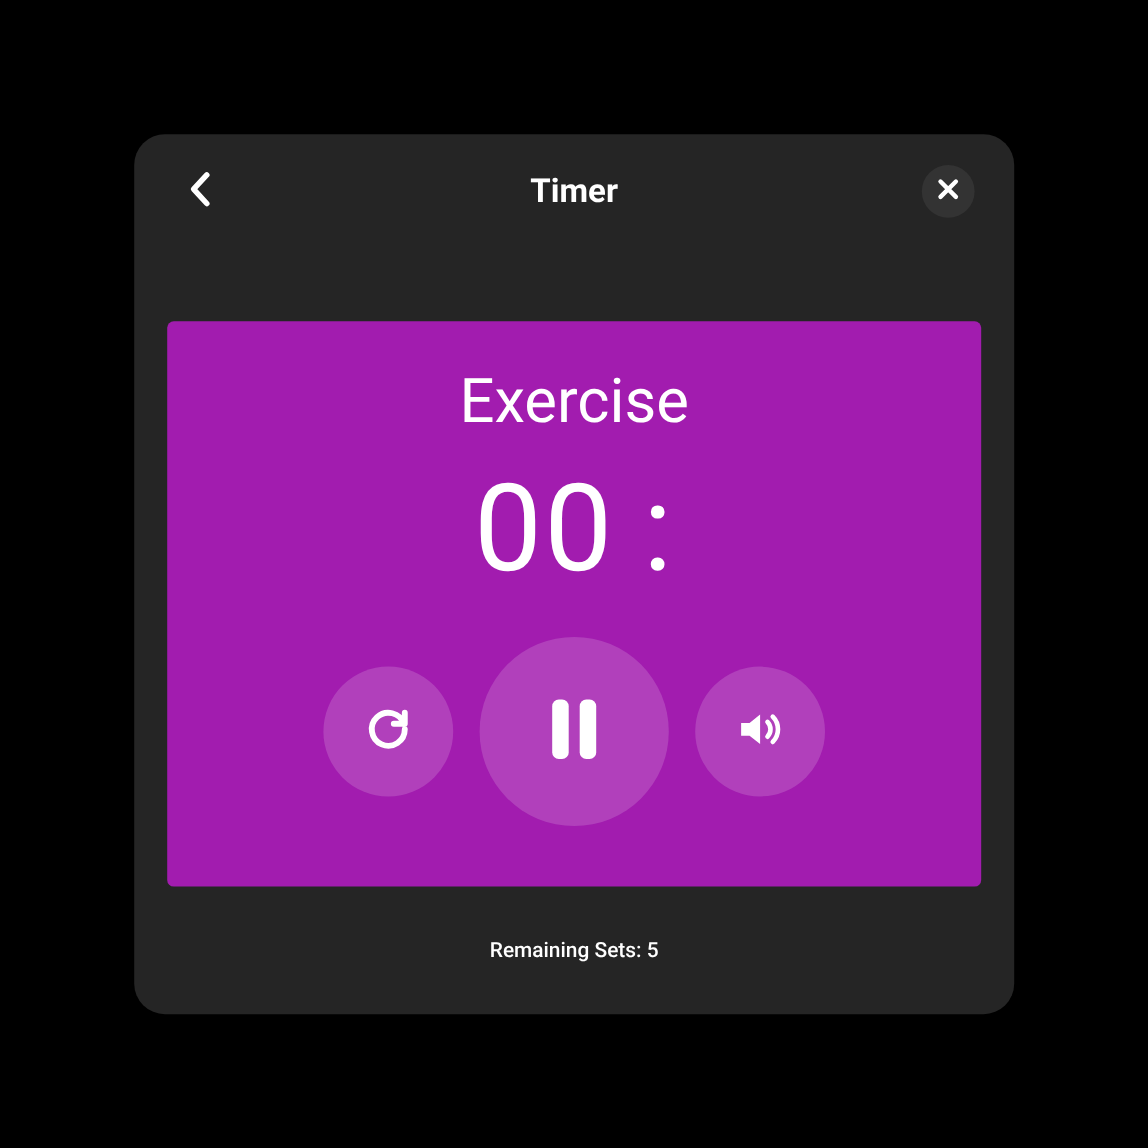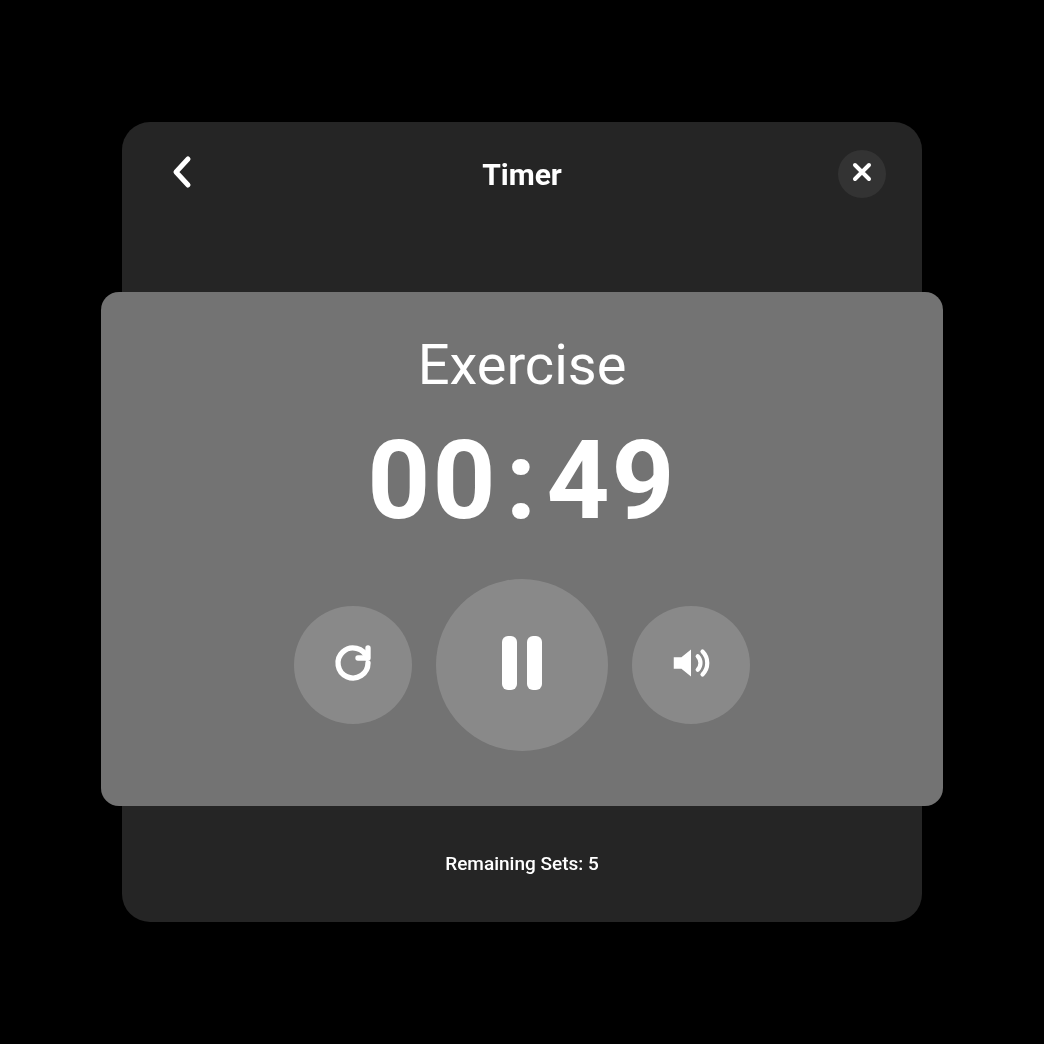--- a/index.html
+++ b/index.html
@@ -60,43 +60,43 @@
     color: #fff;
   }
   .content {
     flex: 1;
     display: flex;
     flex-direction: column;
     align-items: center;
   }
   .card {
     margin-top: 90px;
-    width: 842px;
+    width: 740px;
     height: 514px;
-    background: #737373;
-    border-radius: 18px;
+    background: #a21caf;
+    border-radius: 6px;
     display: flex;
     flex-direction: column;
     align-items: center;
     padding-top: 40px;
   }
   .phase-label {
     color: #fff;
     font-size: 56px;
     font-weight: 400;
   }
   .time {
     color: #fff;
     font-size: 110px;
-    font-weight: 700;
+    font-weight: 400;
     margin-top: 18px;
     letter-spacing: 2px;
     display: flex;
     align-items: center;
-    gap: 8px;
+    gap: 26px;
   }
   .controls {
     display: flex;
     align-items: center;
     gap: 24px;
     margin-top: 34px;
   }
   .ctrl-btn {
     border-radius: 50%;
     background: rgba(255,255,255,0.16);
@@ -142,21 +142,20 @@
       </span>
     </div>
   </div>
 
   <div class="content">
     <div class="card">
       <div class="phase-label">Exercise</div>
       <div class="time">
         <span>00</span>
         <span>:</span>
-        <span>49</span>
       </div>
       <div class="controls">
         <div class="ctrl-btn ctrl-small">
           <span>
             <svg width="40" height="40" viewBox="0 0 24 24" fill="none">
               <path d="M21 3 v6 h-6" stroke="white" stroke-width="3.2" stroke-linecap="round" stroke-linejoin="round"></path>
               <path d="M20.49 9 A9 9 0 1 0 21 12" stroke="white" stroke-width="3.2" stroke-linecap="round" fill="none"></path>
             </svg>
           </span>
         </div>

